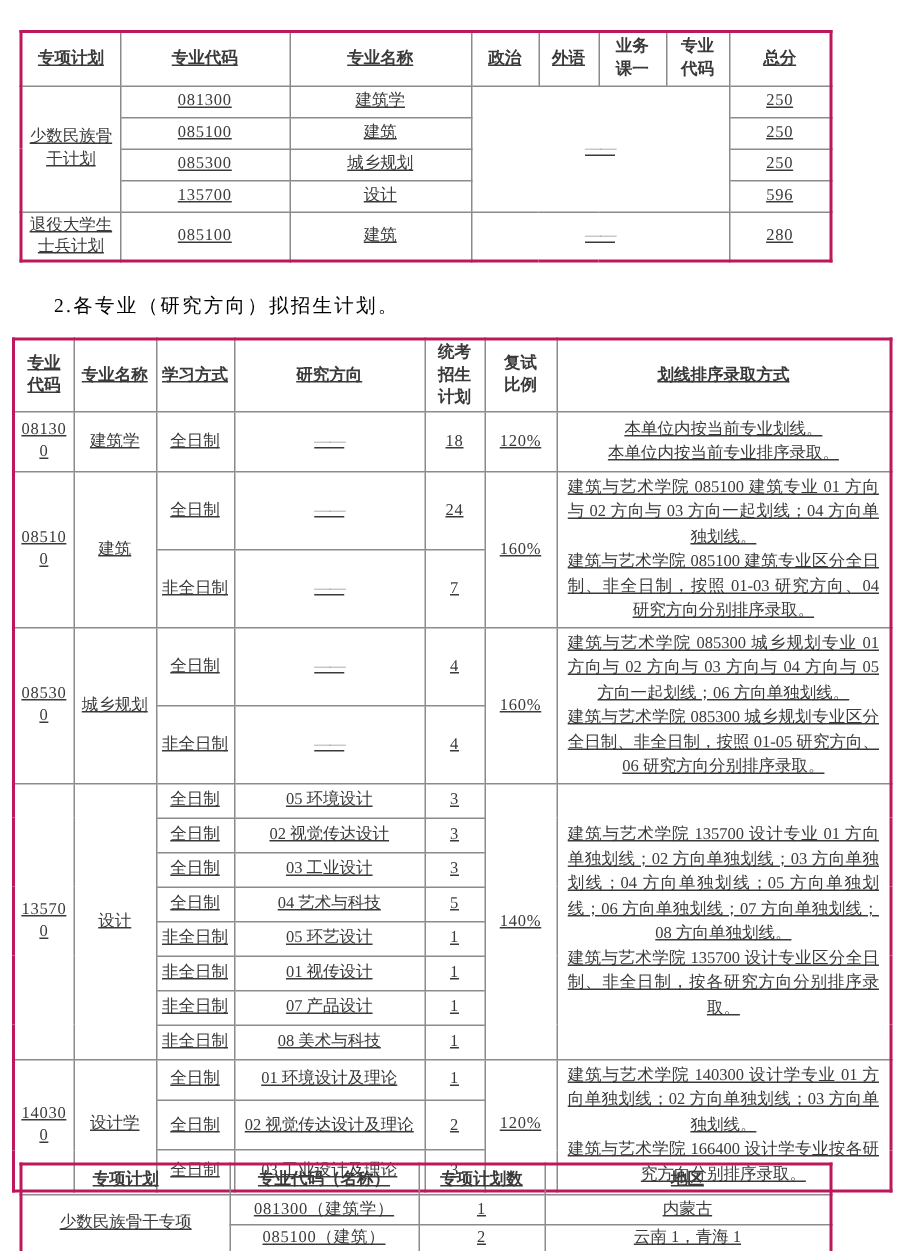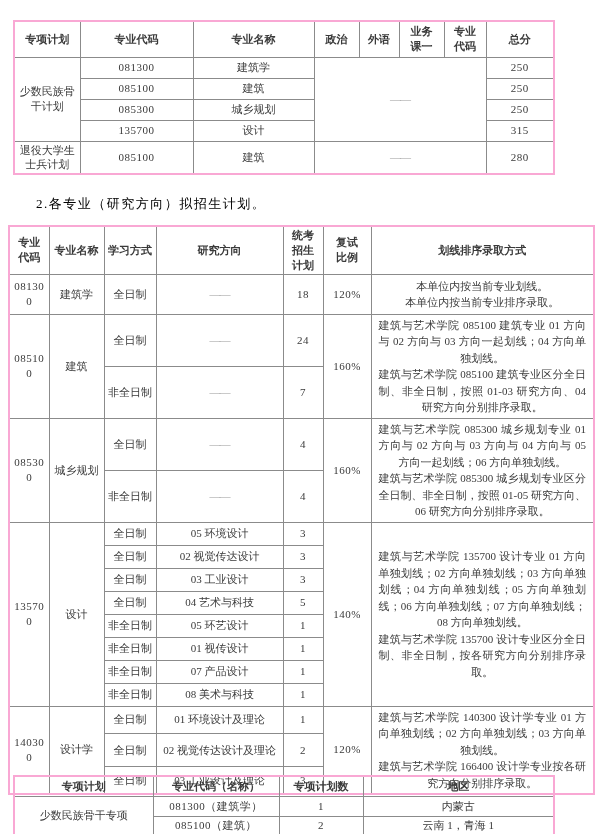--- a/index.html
+++ b/index.html
@@ -1,21 +1,21 @@
 <!DOCTYPE html>
 <html><head>
 <meta charset="utf-8">
 <style>
   html,body{margin:0;padding:0;background:#ffffff;}
   .page{
     position:relative;width:601px;height:834px;overflow:hidden;background:#ffffff;
     font-family:"Liberation Serif","DejaVu Serif",serif;color:#3a3a3a;
   }
   table{border-collapse:collapse;table-layout:fixed;}
-  .page table{border:2px solid #f9a8d4;}
+  .page table{border:2px solid #be185d;text-decoration:underline;}
   th,td{
     border:1px solid #8b8b8b;padding:1px 3px;text-align:center;vertical-align:middle;
     font-size:11px;line-height:1.35;overflow:hidden;word-break:break-all;
   }
   th{font-weight:bold;}
   .t1{position:absolute;left:13px;top:20px;width:540px;}
   .t2{position:absolute;left:8px;top:225px;width:585px;}
   .t3{position:absolute;left:13px;top:775px;width:540px;}
   .title{
     position:absolute;left:36px;top:195px;font-size:13px;letter-spacing:1.5px;
@@ -67,21 +67,21 @@
         <td class="num">250</td>
       </tr>
       <tr style="height:21px">
         <td class="num">085300</td>
         <td>城乡规划</td>
         <td class="num">250</td>
       </tr>
       <tr style="height:21px">
         <td class="num">135700</td>
         <td>设计</td>
-        <td class="num">315</td>
+        <td class="num">596</td>
       </tr>
       <tr style="height:22px">
         <td>退役大学生士兵计划</td>
         <td class="num">085100</td>
         <td>建筑</td>
         <td colspan="4" class="dash">——</td>
         <td class="num">280</td>
       </tr>
     </tbody>
   </table>

